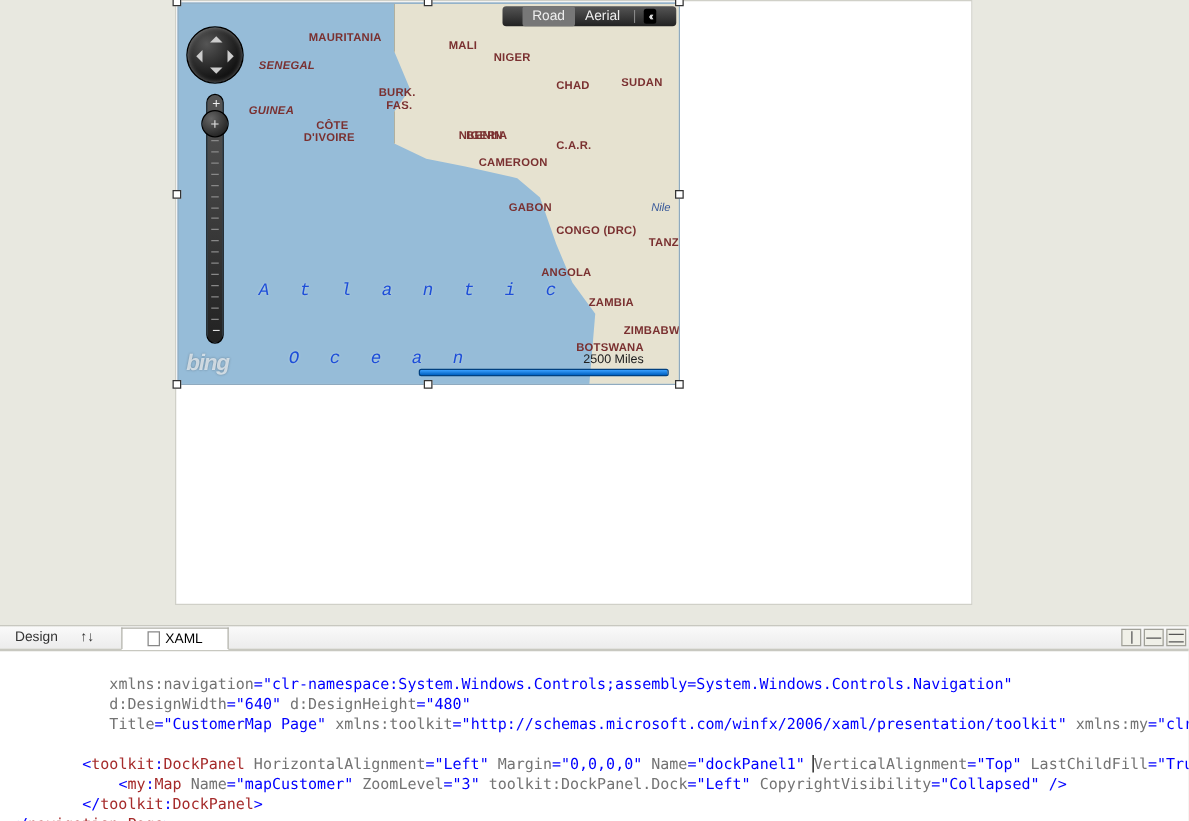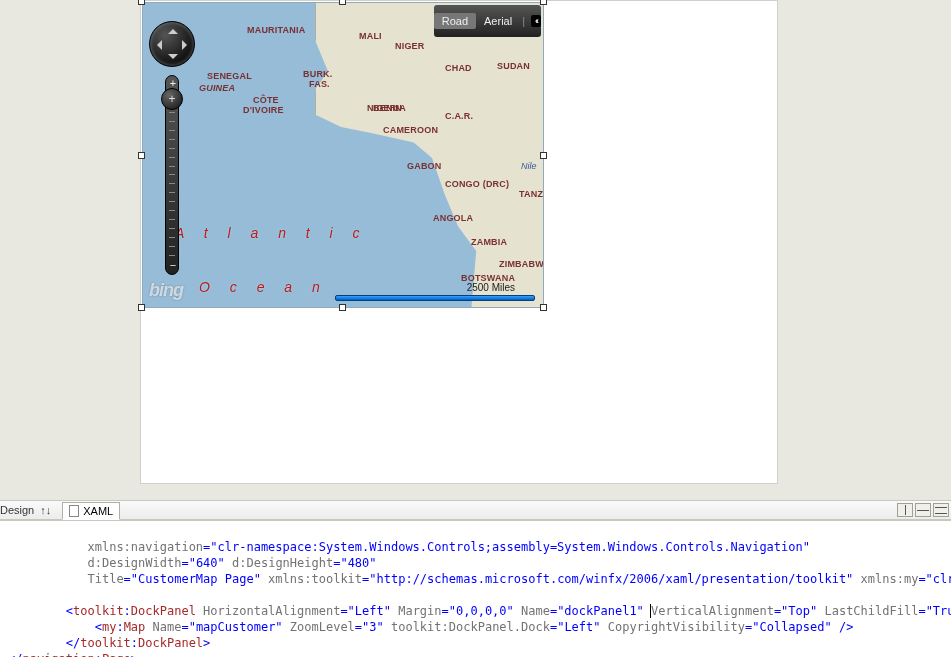--- a/index.html
+++ b/index.html
@@ -13,45 +13,45 @@
   .sel-ne { left: 540px; top: -2px; }
   .sel-w  { left: 138px; top: 152px; }
   .sel-e  { left: 540px; top: 152px; }
   .sel-sw { left: 138px; top: 304px; }
   .sel-s  { left: 339px; top: 304px; }
   .sel-se { left: 540px; top: 304px; }
   .ocean { position: absolute; left: 0; top: 0; right: 0; bottom: 0; background: #96bcd8; }
   .land { position: absolute; left: 172px; top: 0; width: 260px; height: 310px; background: #e6e2d0; border-left: 1px solid #b0b0a0; clip-path: polygon(0% 0%, 100% 0%, 100% 100%, 60% 100%, 62% 80%, 55% 72%, 50% 62%, 45% 50%, 38% 45%, 22% 42%, 10% 40%, 0% 36%, 0% 28%, 5% 22%, 0% 12%); }
   .country-label { position: absolute; font-size: 9px; font-weight: bold; color: #7a3030; letter-spacing: 0.2px; white-space: nowrap; font-family: Arial, sans-serif; }
   .river-label { position: absolute; font-size: 9px; font-style: italic; color: #3a5a9a; }
-  .ocean-label { position: absolute; font-size: 14px; font-style: italic; color: #b91c1c; letter-spacing: 8px; font-family: Liberation Sans, sans-serif; text-shadow: 0 0 2px rgba(255,255,255,0.4); }
-  .map-toolbar { position: absolute; top: 2px; right: 2px; height: 32px; background: linear-gradient(#555,#222); border-radius: 3px; display: flex; align-items: center; padding: 0 0; color: #eee; font-size: 11px; }
+  .ocean-label { position: absolute; font-size: 14px; font-style: italic; color: #1d4ed8; letter-spacing: 8px; font-family: Liberation Mono, monospace; text-shadow: 0 0 2px rgba(255,255,255,0.4); margin-left: 32px; }
+  .map-toolbar { position: absolute; top: 2px; right: 2px; height: 16px; background: linear-gradient(#555,#222); border-radius: 3px; display: flex; align-items: center; padding: 0 16px; color: #eee; font-size: 11px; }
   .map-toolbar .tab { padding: 2px 8px; cursor: pointer; }
   .map-toolbar .tab.active { background: #777; border-radius: 2px; }
   .map-toolbar .sep { color: #888; margin: 0 2px; }
   .map-toolbar .collapse { background: #000; border-radius: 2px; padding: 1px 4px; margin-left: 4px; font-weight: bold; font-size: 9px; letter-spacing: -2px; }
   .nav-disc { position: absolute; left: 6px; top: 18px; width: 46px; height: 46px; border-radius: 50%; background: radial-gradient(circle at 35% 30%, #555 0%, #111 70%, #000 100%); border: 1px solid #000; box-shadow: inset 0 0 4px rgba(255,255,255,0.4); }
   .nav-disc .arrow { position: absolute; width: 0; height: 0; border: 5px solid transparent; }
   .nav-disc .arrow.n { top: 2px; left: 18px; border-bottom-color: #ccc; }
   .nav-disc .arrow.s { bottom: 2px; left: 18px; border-top-color: #ccc; }
   .nav-disc .arrow.w { left: 2px; top: 18px; border-right-color: #ccc; }
   .nav-disc .arrow.e { right: 2px; top: 18px; border-left-color: #ccc; }
   .zoom-track { position: absolute; left: 22px; top: 72px; width: 14px; height: 200px; background: linear-gradient(#555,#222); border-radius: 7px; border: 1px solid #000; }
   .zoom-plus, .zoom-minus { position: absolute; left: 1px; width: 12px; height: 12px; text-align: center; line-height: 10px; font-size: 11px; color: #eee; }
   .zoom-plus { top: 2px; } .zoom-minus { bottom: 2px; }
   .zoom-notches { position: absolute; top: 18px; bottom: 18px; left: 3px; right: 3px; display: flex; flex-direction: column; justify-content: space-between; }
   .zoom-notches span { height: 1px; background: #888; }
   .zoom-knob { position: absolute; left: 18px; top: 85px; width: 22px; height: 22px; border-radius: 50%; background: radial-gradient(circle at 35% 30%, #666,#111); border: 1px solid #000; color: #ddd; text-align: center; line-height: 20px; font-size: 12px; }
   .scale-bar { position: absolute; right: 8px; bottom: 6px; height: 6px; width: 200px; background: linear-gradient(#3aa0ff,#0060c0); border: 1px solid #004080; border-radius: 2px; }
   .scale-label { position: absolute; right: 28px; bottom: 14px; font-size: 10px; color: #202020; }
   .bing-logo { position: absolute; left: 6px; bottom: 6px; font-family: "Segoe UI", sans-serif; font-size: 18px; font-style: italic; font-weight: bold; color: rgba(255,255,255,0.65); text-shadow: 0 0 2px rgba(0,0,0,0.3); letter-spacing: -1px; }
   .splitter-bar { position: absolute; left: 0; top: 500px; width: 951px; height: 20px; background: linear-gradient(#fafafa,#ececec); border-top: 1px solid #c8c8c0; border-bottom: 1px solid #c8c8c0; display: flex; align-items: center; font-size: 11px; }
-  .split-tab { padding: 2px 0; color: #333; cursor: pointer; }
+  .split-tab { padding: 2px 12px; color: #333; cursor: pointer; }
   .swap-icon { padding: 0 6px; font-size: 11px; color: #333; cursor: pointer; }
-  .xaml-tab { margin-left: 5px; padding: 2px 6px; background: #fff; border: 1px solid #b0b0a8; border-bottom-color: #fff; position: relative; top: 1px; display: flex; align-items: flex-end; gap: 4px; }
+  .xaml-tab { margin-left: 16px; padding: 2px 20px; background: #fff; border: 1px solid #b0b0a8; border-bottom-color: #fff; position: relative; top: 1px; display: flex; align-items: flex-end; gap: 4px; }
   .xaml-tab .doc-icon { width: 10px; height: 12px; border: 1px solid #888; background: #fff; display: inline-block; position: relative; }
   .splitter-right { margin-left: auto; display: flex; }
   .splitter-right .sbtn { width: 16px; height: 14px; border: 1px solid #a0a098; background: #f0f0e8; margin-right: 2px; position: relative; cursor: pointer; }
   .sbtn .h { position: absolute; left: 1px; right: 1px; top: 6px; height: 1px; background: #555; }
   .sbtn .v { position: absolute; top: 1px; bottom: 1px; left: 7px; width: 1px; background: #555; }
   .code-pane { position: absolute; left: 0; top: 520px; width: 951px; height: 137px; background: #fff; font-family: Consolas, monospace; font-size: 12px; line-height: 16px; white-space: pre; overflow: hidden; padding: 2px 0 0 8px; color: #000; border-top: 1px solid #c8c8c0; }
   .c-red { color: #737373; } .c-blue { color: #0000ff; } .c-brown { color: #a52a2a; }
   .caret-mark { border-left: 1px solid #000; margin-left: -1px; }
 </style>
 </head>
@@ -63,21 +63,21 @@
   <div class="map-container">
     <div class="ocean"></div>
     <div class="land"></div>
 
     <span class="ocean-label" style="left:32px; top:222px;">A t l a n t i c</span>
     <span class="ocean-label" style="left:56px; top:276px;">O c e a n</span>
 
     <span class="country-label" style="left:104px; top:22px;">MAURITANIA</span>
     <span class="country-label" style="left:216px; top:28px;">MALI</span>
     <span class="country-label" style="left:252px; top:38px;">NIGER</span>
-    <span class="country-label" style="left:64px;  top:68px;">SENEGAL</span>
+    <span class="country-label" style="left:64px;  top:44px;font-style:italic;">SENEGAL</span>
     <span class="country-label" style="left:160px; top:66px;">BURK.</span>
     <span class="country-label" style="left:166px; top:76px;">FAS.</span>
     <span class="country-label" style="left:302px; top:60px;">CHAD</span>
     <span class="country-label" style="left:354px; top:58px;">SUDAN</span>
     <span class="country-label" style="left:56px;  top:80px;font-style:italic;">GUINEA</span>
     <span class="country-label" style="left:194px; top:100px;margin-left:36px;">BENIN</span>
     <span class="country-label" style="left:110px; top:92px;">CÔTE</span>
     <span class="country-label" style="left:100px; top:102px;">D'IVOIRE</span>
     <span class="country-label" style="left:224px; top:100px;">NIGERIA</span>
     <span class="country-label" style="left:302px; top:108px;">C.A.R.</span>

